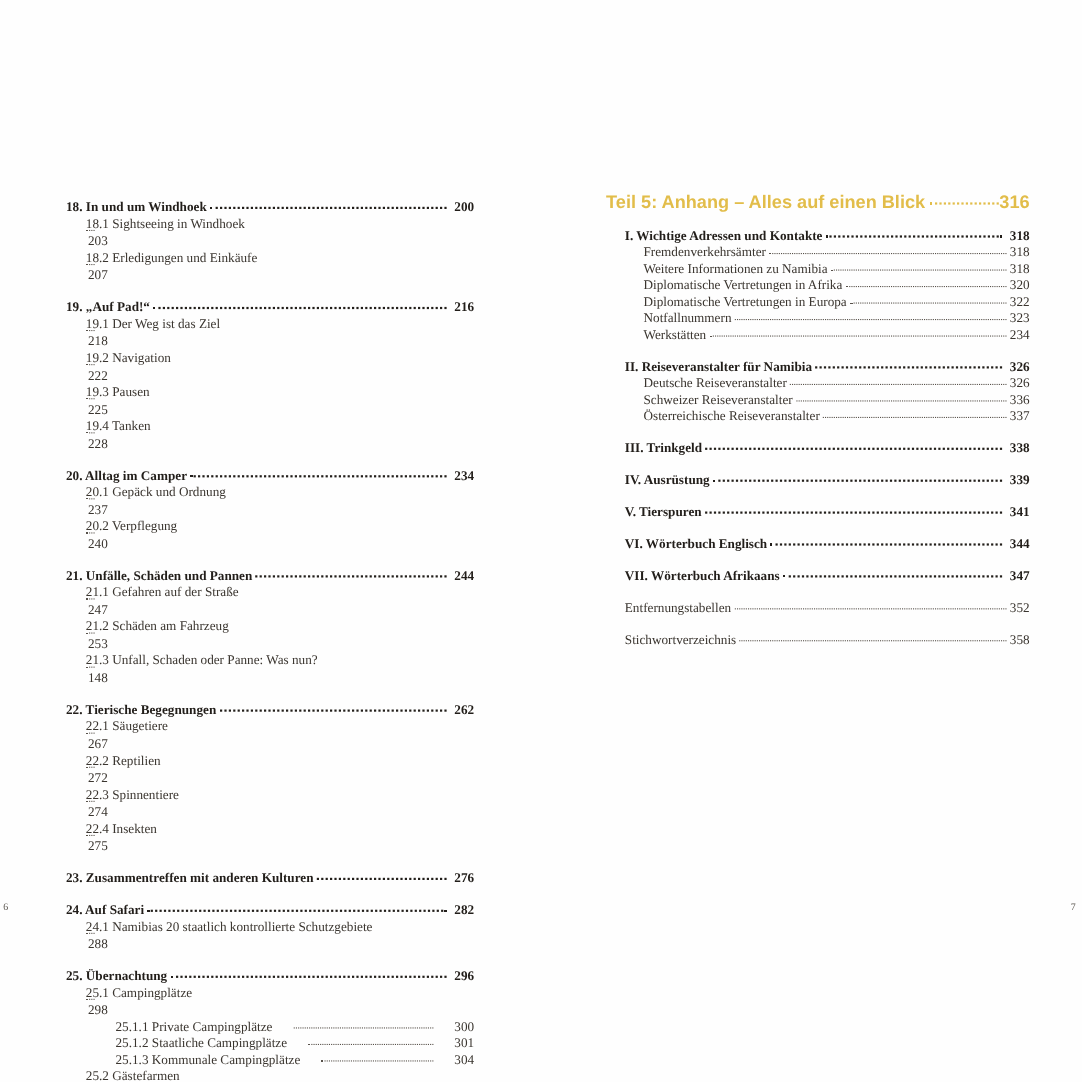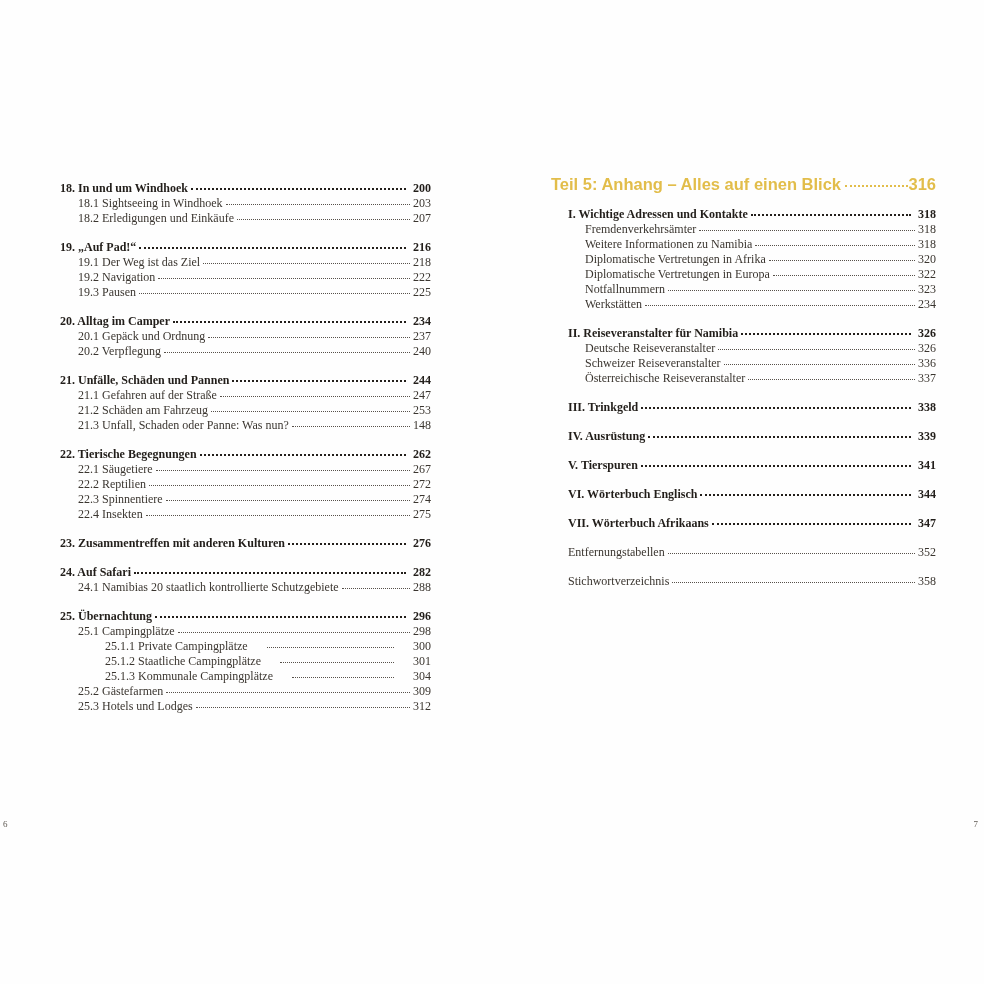--- a/index.html
+++ b/index.html
@@ -22,21 +22,21 @@
   .toc-row {
     display:flex;
     align-items:baseline;
     font-size:12px;
     line-height:15px;
     color:#3a352f;
   }
   .toc-row.bold { font-weight:bold; color:#221e1a; }
 
   
-  .left  .level-1 { padding-left:18px; }
+  .left  .level-1 { padding-left:18px;flex-direction:column; }
   .left  .level-2 { padding-left:45px;gap:16px; }
   .right .level-0 { padding-left:17px; }
   .right .level-1 { padding-left:34px; }
 
   .toc-label { white-space:nowrap; padding-right:3px; }
   .toc-page  { white-space:nowrap; padding-left:2px; }
 
   .toc-leader {
     flex:1 1 auto;
     min-width:8px;
@@ -113,20 +113,25 @@
         <div class="toc-row level-1">
           <span class="toc-label">19.2 Navigation</span>
           <span class="toc-leader"></span>
           <span class="toc-page">222</span>
         </div>
         <div class="toc-row level-1">
           <span class="toc-label">19.3 Pausen</span>
           <span class="toc-leader"></span>
           <span class="toc-page">225</span>
         </div>
+        <div class="toc-row level-1">
+          <span class="toc-label">19.4 Tanken</span>
+          <span class="toc-leader"></span>
+          <span class="toc-page">228</span>
+        </div>
       </div>
       <div class="toc-group">
         <div class="toc-row level-0 bold">
           <span class="toc-label">20. Alltag im Camper</span>
           <span class="toc-leader"></span>
           <span class="toc-page">234</span>
         </div>
         <div class="toc-row level-1">
           <span class="toc-label">20.1 Gepäck und Ordnung</span>
           <span class="toc-leader"></span>

